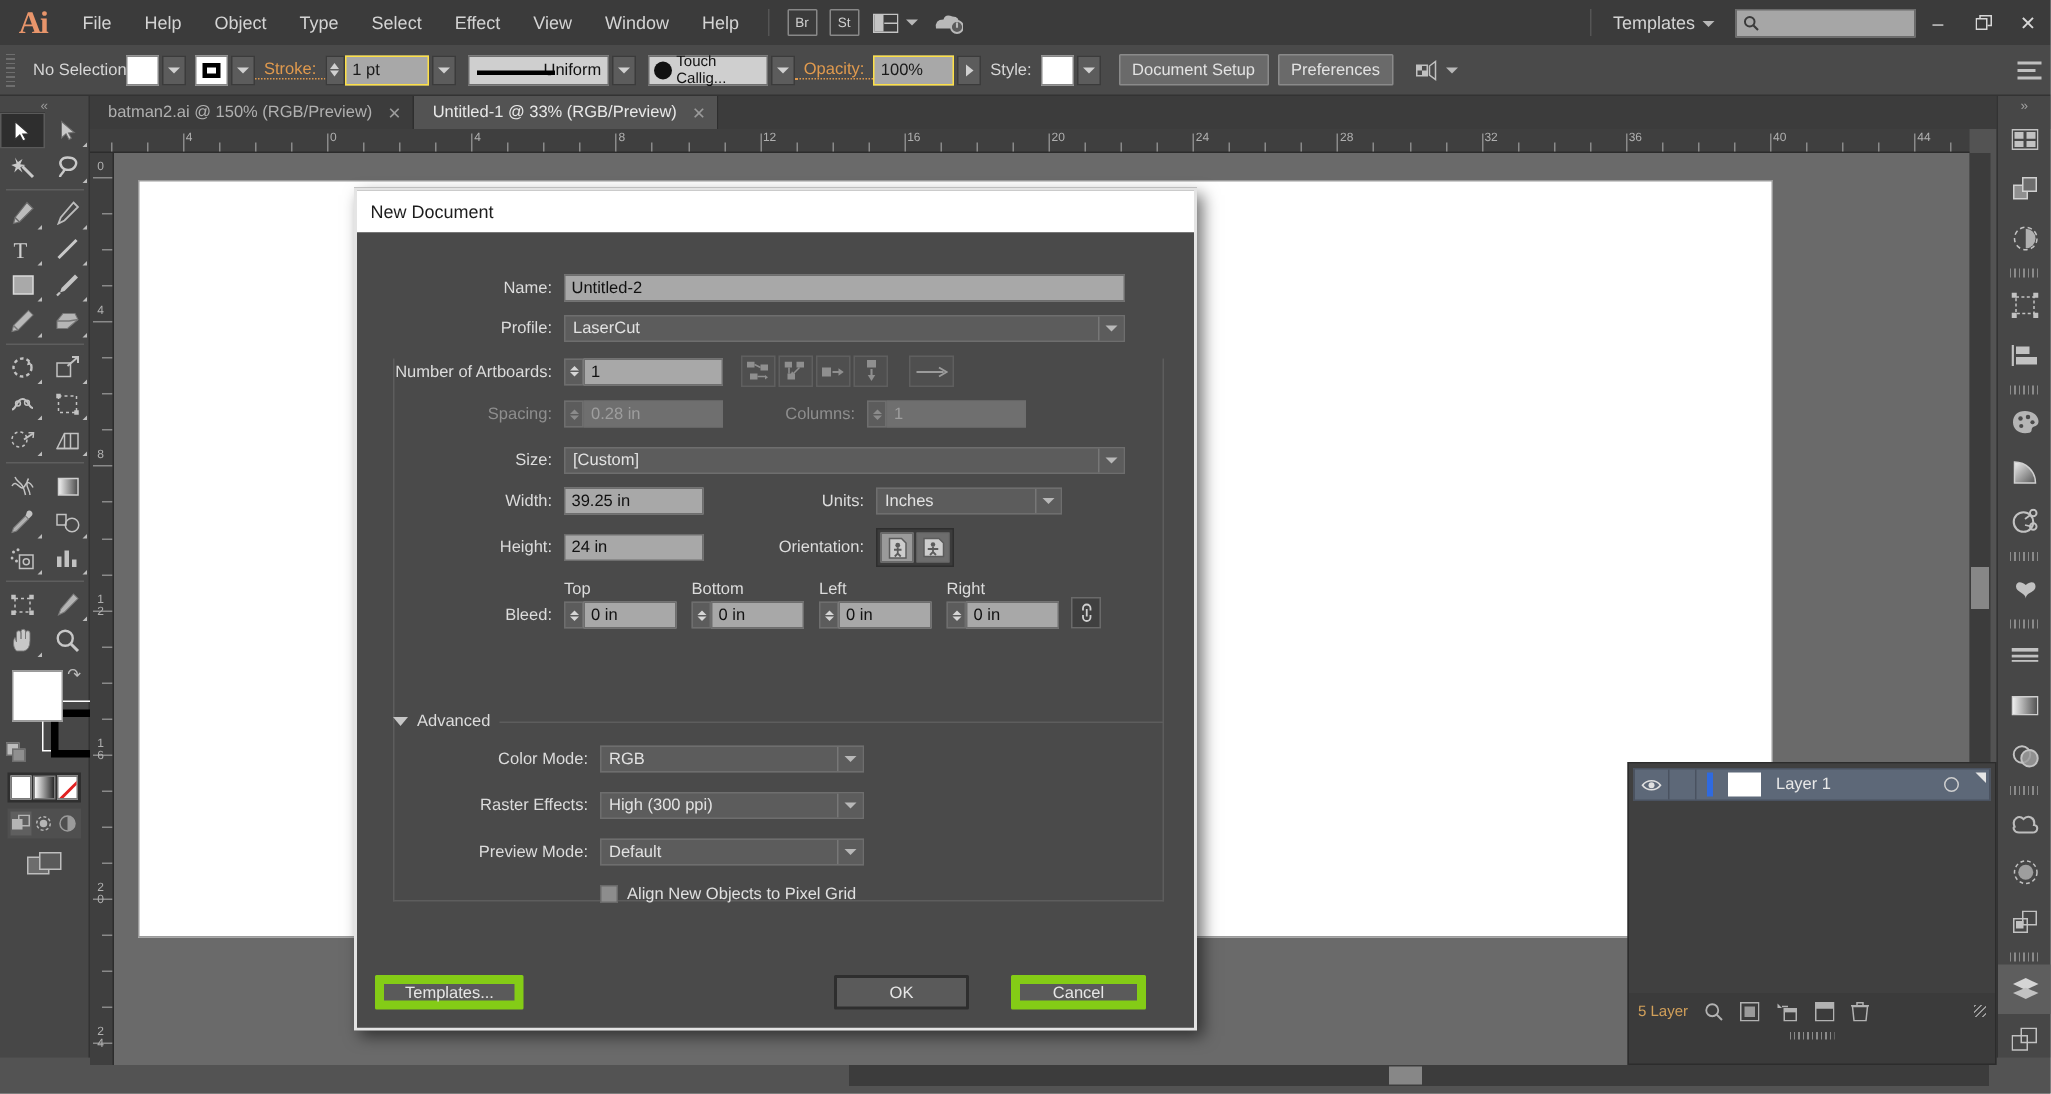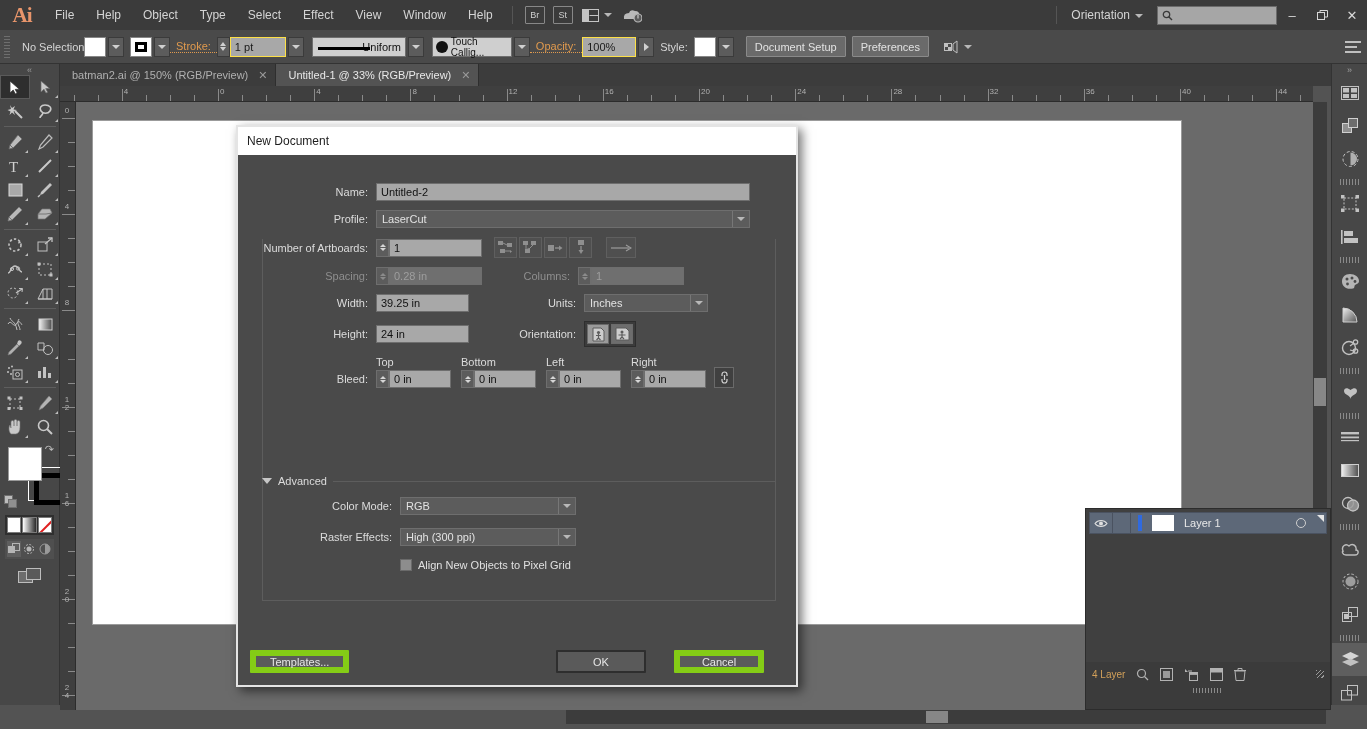--- a/index.html
+++ b/index.html
@@ -184,21 +184,21 @@
     </div>
     <div class="mb-icon">
       <svg width="20" height="15" viewBox="0 0 20 15">
           <path d="M2 11 Q1 5 7 5 Q8 1 13 3 Q18 3 17 8 Q18 11 14 11 Z" fill="#b9b9b9"></path>
           <circle cx="16" cy="10" r="4" fill="#5a5a5a" stroke="#b9b9b9" stroke-width="1.2"></circle>
           <line x1="16" y1="7" x2="16" y2="10.5" stroke="#b9b9b9" stroke-width="1.4"></line>
         </svg>
     </div>
     <div class="mb-right">
       <div class="mb-sep"></div>
-      <div class="essentials"><span>Orientation</span><span class="caret"></span></div>
+      <div class="essentials"><span>Templates</span><span class="caret"></span></div>
       <div class="searchbox">
         <svg width="11" height="11" viewBox="0 0 11 11">
             <circle cx="4.5" cy="4.5" r="3.2" fill="none" stroke="#3a3a3a" stroke-width="1.3"></circle>
             <line x1="7" y1="7" x2="10" y2="10" stroke="#3a3a3a" stroke-width="1.4"></line>
           </svg>
       </div>
       <div class="win-btn">–</div>
       <div class="win-btn">
         <svg width="11" height="11" viewBox="0 0 11 11">
             <rect x="0.5" y="2.5" width="7" height="7" fill="none" stroke="#d8d8d8"></rect>
@@ -853,21 +853,21 @@
         <span class="lp-vdiv"></span>
         <span class="lp-vdiv" style="margin-left:17px"></span>
         <span class="lp-colorbar"></span>
         <span class="lp-thumb"></span>
         <span class="lp-name">Layer 1</span>
         <span class="lp-target"></span>
         <span class="lp-sel"></span>
       </div>
     </div>
     <div class="lp-foot">
-      <span class="cnt">4 Layer</span>
+      <span class="cnt">5 Layer</span>
       <span class="lp-fi">
           <svg width="13" height="13" viewBox="0 0 13 13">
             <circle cx="5.5" cy="5.5" r="4" fill="none" stroke="#b2b2b2" stroke-width="1.2"></circle>
             <line x1="8.5" y1="8.5" x2="12" y2="12" stroke="#b2b2b2" stroke-width="1.3"></line>
           </svg>
         </span>
       <span class="lp-fi">
           <svg width="13" height="13" viewBox="0 0 13 13">
             <rect x="0.5" y="0.5" width="12" height="12" fill="none" stroke="#b2b2b2"></rect>
             <rect x="3" y="3" width="7" height="7" fill="#9a9a9a"></rect>
@@ -978,20 +978,29 @@
           </div>
         <div class="dfld dim" style="width:93px">0.28 in</div>
         <div class="lbl dim" style="width:96px">Columns:</div>
         <div class="dspin dim">
             <span class="up"></span>
             <span class="dn"></span>
           </div>
         <div class="dfld dim" style="width:93px">1</div>
       </div>
 
+      <div class="row" style="position:relative;z-index:2;margin-top:13px">
+        <div class="lbl">Size:</div>
+        <div class="dcombo" style="width:374px">
+          <span>[Custom]</span>
+          <span class="arw">
+              <span class="caret" style="margin:0"></span>
+            </span>
+        </div>
+      </div>
 
       <div class="row" style="position:relative;z-index:2">
         <div class="lbl">Width:</div>
         <div class="dfld" style="width:93px">39.25 in</div>
         <div class="lbl" style="width:115px">Units:</div>
         <div class="dcombo" style="width:124px">
           <span>Inches</span>
           <span class="arw">
               <span class="caret" style="margin:0"></span>
             </span>
@@ -1095,20 +1104,29 @@
         <div class="row" style="margin-top:13px">
           <div class="lbl" style="width:138px">Raster Effects:</div>
           <div class="dcombo" style="width:176px">
             <span>High (300 ppi)</span>
             <span class="arw">
                 <span class="caret" style="margin:0"></span>
               </span>
           </div>
         </div>
 
+        <div class="row" style="margin-top:13px">
+          <div class="lbl" style="width:138px">Preview Mode:</div>
+          <div class="dcombo" style="width:176px">
+            <span>Default</span>
+            <span class="arw">
+                <span class="caret" style="margin:0"></span>
+              </span>
+          </div>
+        </div>
 
         <div class="row" style="margin-top:13px">
           <div style="width:138px"></div>
           <div style="display:flex;align-items:center">
             <span class="chk"></span>
             <span style="font-size:11px;color:#e0e0e0">Align New Objects to Pixel Grid</span>
           </div>
         </div>
       </div>
 

